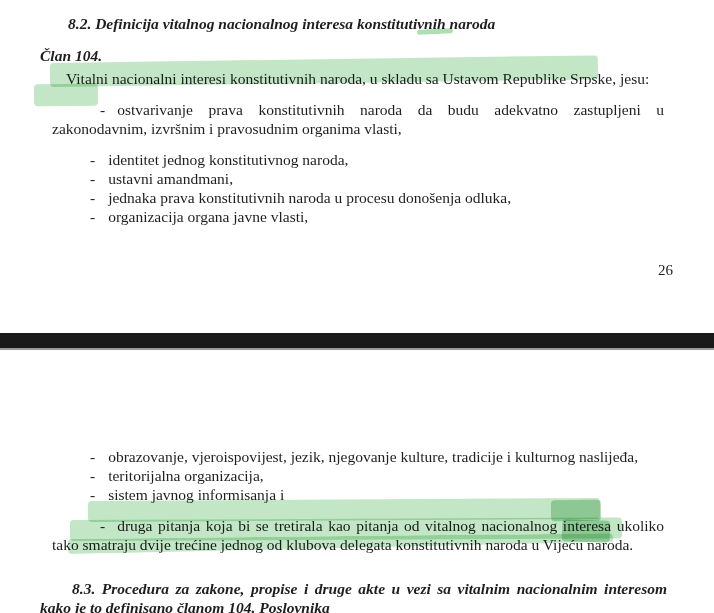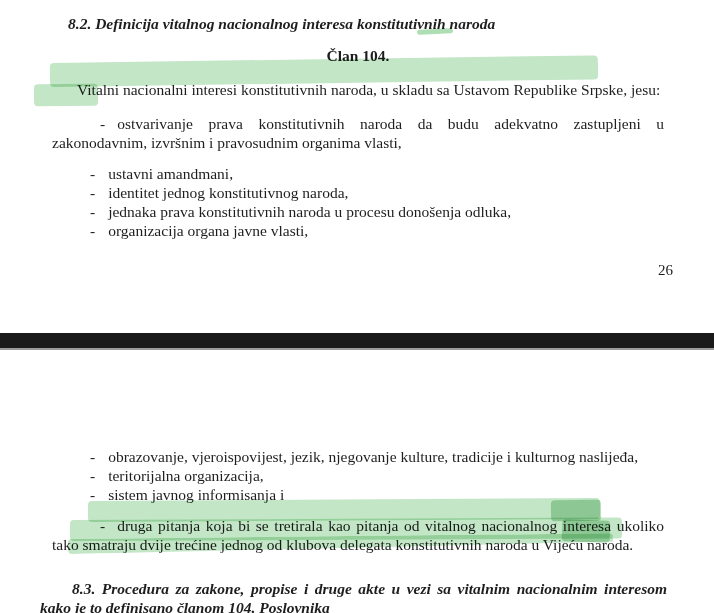--- a/index.html
+++ b/index.html
@@ -6,22 +6,22 @@
   .screen{
     position:relative;width:714px;height:613px;background:#ffffff;
     font-family:"Liberation Serif","DejaVu Serif",serif;
     color:#1e1e1e;font-size:15.5px;line-height:19px;overflow:hidden;
   }
   .page{position:absolute;left:0;width:714px;box-sizing:border-box;background:#fff;}
   .page-top{top:0;height:333px;padding:14px 38px 0 40px;}
   .page-bottom{top:350px;height:263px;padding:97px 38px 0 40px;}
   .sep{position:absolute;top:333px;left:0;width:714px;height:15px;background:#1a1a1a;border-bottom:2px solid #9a9a9a;}
   .sec-heading{font-weight:bold;font-style:italic;margin:0 0 4px 28px;}
-  .art-heading{font-weight:bold;text-align:center;margin:13px 0 0 0;}
-  .intro{margin:15px;text-align:justify;text-indent:22px;}
+  .art-heading{font-weight:bold;margin:13px 0 0 0;font-style:italic;}
+  .intro{margin:4px;text-align:justify;text-indent:22px;}
   .lipar{margin:12px;text-align:justify;text-indent:48px;}
   .lipar .dash{margin-right:12px;}
   .li{margin:0 0 0 50px;}
   .li .dash{margin-right:13px;}
   .pagenum{position:absolute;top:261px;right:41px;font-size:15px;}
   .sec-heading-2{font-weight:bold;font-style:italic;text-align:justify;text-indent:32px;margin:25px 9px 0 0;}
   
   .hl{position:absolute;pointer-events:none;mix-blend-mode:multiply;border-radius:4px;}
   .hl-base{background:rgba(110,195,120,0.42);}
   .hl-dark{background:rgba(70,165,85,0.38);}
@@ -37,22 +37,22 @@
 </head>
 <body>
 
 <div class="screen">
 
   <div class="page page-top">
     <p class="sec-heading">8.2. Definicija vitalnog nacionalnog interesa konstitutivnih naroda</p>
     <p class="art-heading">Član 104.</p>
     <p class="intro">Vitalni nacionalni interesi konstitutivnih naroda, u skladu sa Ustavom Republike Srpske, jesu:</p>
     <p class="lipar"><span class="dash">-</span><span>ostvarivanje prava konstitutivnih naroda da budu adekvatno zastupljeni u zakonodavnim, izvršnim i pravosudnim organima vlasti,</span></p>
+    <p class="li"><span class="dash">-</span><span>identitet jednog konstitutivnog naroda,</span></p>
     <p class="li"><span class="dash">-</span><span>ustavni amandmani,</span></p>
-    <p class="li"><span class="dash">-</span><span>identitet jednog konstitutivnog naroda,</span></p>
     <p class="li"><span class="dash">-</span><span>jednaka prava konstitutivnih naroda u procesu donošenja odluka,</span></p>
     <p class="li"><span class="dash">-</span><span>organizacija organa javne vlasti,</span></p>
   </div>
 
   <div class="pagenum">26</div>
 
   <div class="sep"></div>
 
   <div class="page page-bottom">
     <p class="li"><span class="dash">-</span><span>obrazovanje, vjeroispovijest, jezik, njegovanje kulture, tradicije i kulturnog naslijeđa,</span></p>

